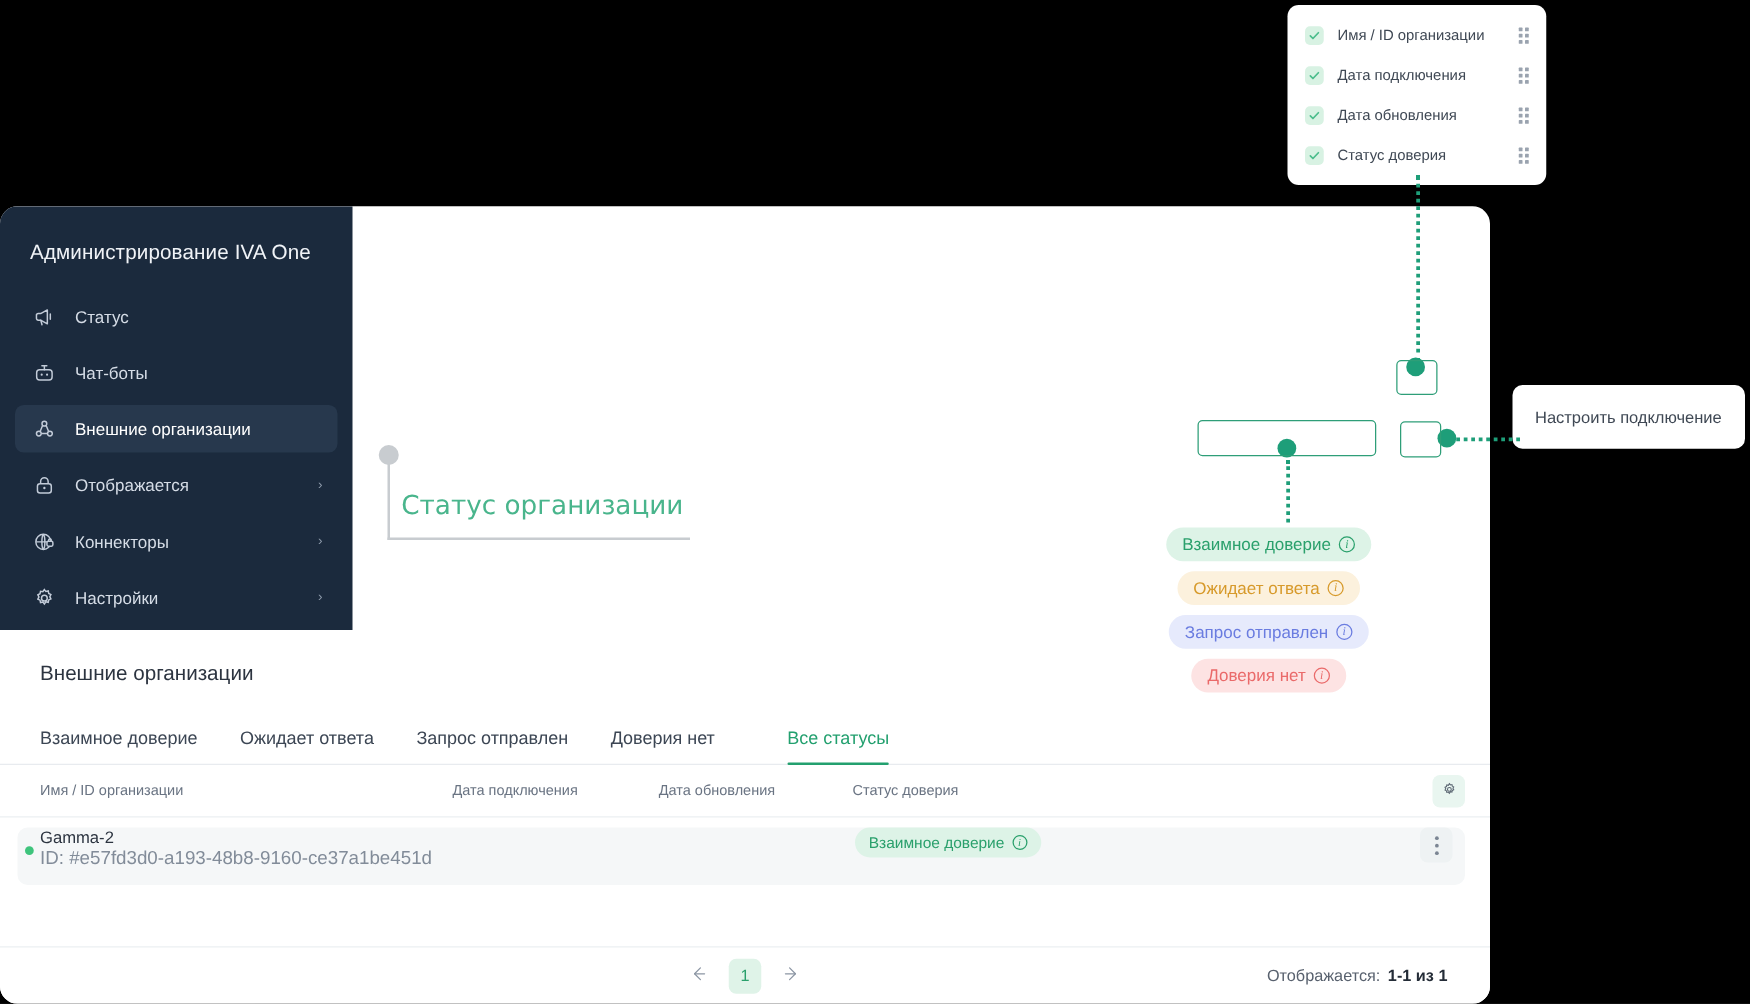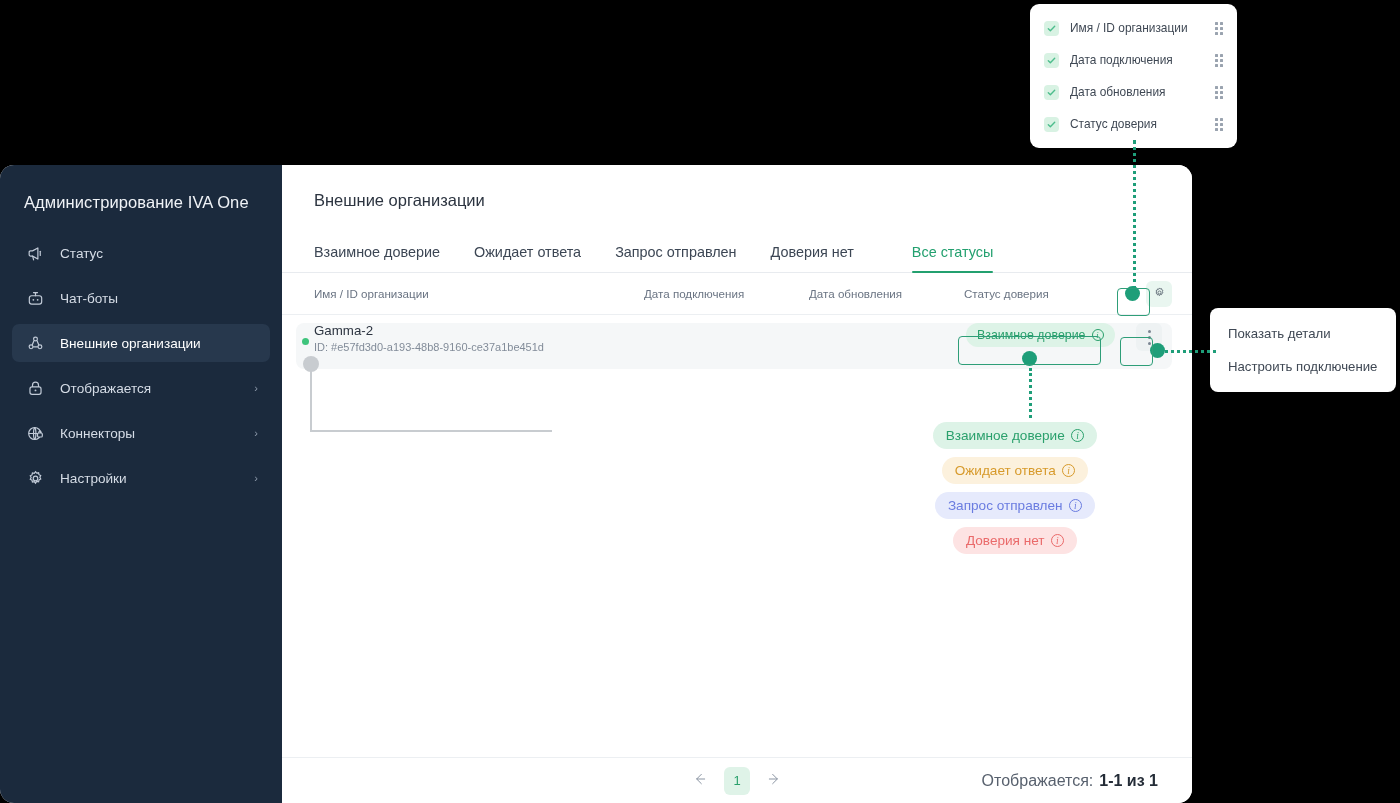--- a/index.html
+++ b/index.html
@@ -13,20 +13,21 @@
 
   
   .app-window {
     position: absolute; left: 0px; top: 165px;
     width: 1192px; height: 638px;
     border-radius: 14px 14px 14px 14px;
     overflow: hidden;
     display: flex;
     box-shadow: 0 4px 22px rgba(0,0,0,0.35);
     background: #ffffff;
+    flex-direction: column;
   }
 
   
   .sidebar {
     width: 282px; flex: 0 0 282px;
     background: #1b2a3d;
     position: relative;
     display: flex; flex-direction: column;
   }
   .sidebar-title {
@@ -154,21 +155,21 @@
     padding: 0 6px 0 18px;
     position: relative;
   }
   .row-dot {
     width: 7px; height: 7px; border-radius: 50%;
     background: #3ec47c;
     position: absolute; left: 6px; top: 15px;
   }
   .cell-name { flex: 0 0 332px; }
   .org-name { font-size: 13.3px; color: #2c3440; line-height: 15px; }
-  .org-id { font-size: 11px; color: #828c99; line-height: 15px; margin-top: 2px; }
+  .org-id { font-size: 15px; color: #828c99; line-height: 15px; margin-top: 2px; }
   .cell-conn { flex: 0 0 165px; }
   .cell-upd  { flex: 0 0 155px; }
   .cell-status { flex: 0 0 140px; display: flex; justify-content: center; }
   .cell-actions { flex: 1; display: flex; justify-content: flex-end; padding-right: 4px; }
 
   .badge {
     display: inline-flex; align-items: center; gap: 6px;
     height: 24px; padding: 0 11px;
     border-radius: 13px;
     font-size: 12.4px;
@@ -210,21 +211,21 @@
   }
   .pg-arrow { color: #8b95a3; font-size: 15px; cursor: pointer; }
   .pg-num {
     width: 26px; height: 28px; border-radius: 6px;
     background: #dff3e8; color: #2aa06c;
     display: flex; align-items: center; justify-content: center;
     font-size: 13px; cursor: pointer;
   }
   .showing {
     position: absolute; right: 34px;
-    font-size: 16px; color: #58616e;
+    font-size: 13px; color: #58616e;
   }
   .showing b { color: #242c37; margin-left: 6px; }
 
   
   .col-popup {
     position: absolute; left: 1030px; top: 4px;
     width: 207px;
     background: #ffffff;
     border-radius: 9px;
     box-shadow: 0 3px 16px rgba(0,0,0,0.22);
@@ -543,21 +544,20 @@
           <i></i>
           <i></i>
           <i></i>
           <i></i>
           <i></i>
         </span>
     </div>
   </div>
 
   <div class="ctx-menu">
-    <div class="ctx-item">Показать детали</div>
     <div class="ctx-item">Настроить подключение</div>
   </div>
 
   <div class="ann dline-v" style="left:1133px; top:140px; height:150px;"></div>
   <div class="ann dot" style="left:1125px; top:286px;"></div>
   <div class="ann hl-box" style="left:1117px; top:288px; width:33px; height:28px;"></div>
 
   <div class="ann dline-h" style="left:1158px; top:350px; width:58px;"></div>
   <div class="ann dot" style="left:1150px; top:343px;"></div>
   <div class="ann hl-box" style="left:1120px; top:337px; width:33px; height:29px;"></div>
@@ -589,15 +589,16 @@
       <span class="badge b-none">
         <span>Доверия нет</span>
         <span class="i">i</span>
       </span>
     </div>
   </div>
 
   <div class="callout">
     <div class="callout-bracket"></div>
     <div class="callout-dot"></div>
+    <div class="callout-text">Статус организации</div>
   </div>
 
 </div>
 
 </body></html>

